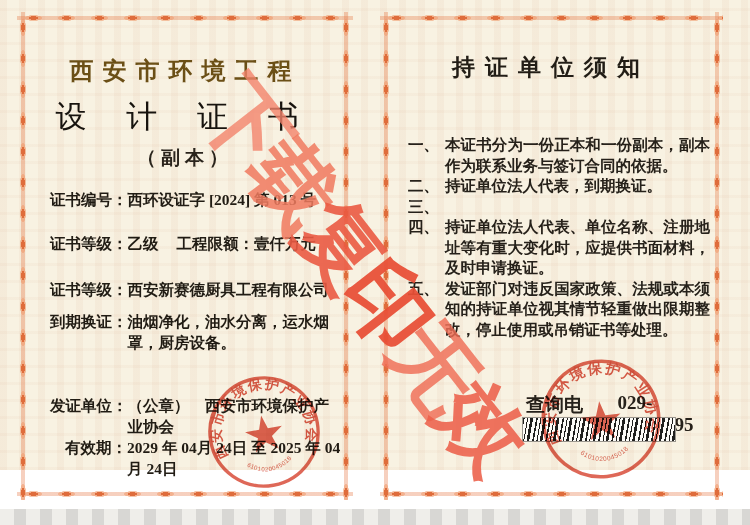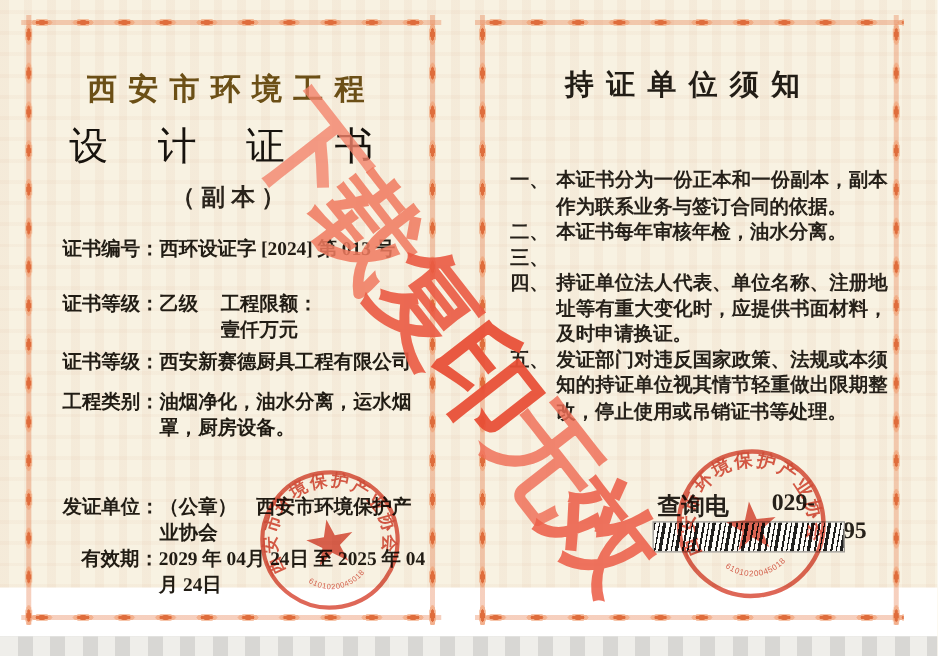--- a/index.html
+++ b/index.html
@@ -47,21 +47,21 @@
     font-size:19px;letter-spacing:5px;color:#2a241c;font-weight:600;
   }
   .field{
     position:absolute;left:34px;right:10px;display:flex;
     font-size:15.5px;font-weight:700;color:#211c14;line-height:21px;
   }
   .field .lab{flex:none;}
   .field .val{white-space:pre-wrap;}
   .f-certno{top:178px;}
   .f-grade{top:222px;}
-  .f-grade .pair2{margin-left:18px;display:flex;flex-direction:column;}
+  .f-grade .pair2{margin-left:18px;display:flex;}
   .f-company{top:268px;}
   .f-category{top:300px;}
   .f-category .val{width:240px;}
   .f-issuer{top:384px;}
   .f-validity{top:426px;margin-left:15px;}
 
   .notice-title{
     position:absolute;top:41px;left:0;width:100%;text-align:center;
     font-size:23px;font-weight:700;letter-spacing:10px;color:#221d16;
   }
@@ -142,21 +142,21 @@
         <span class="val">壹仟万元</span>
       </span>
     </div>
 
     <div class="field f-company">
       <span class="lab">证书等级：</span>
       <span class="val">西安新赛德厨具工程有限公司</span>
     </div>
 
     <div class="field f-category">
-      <span class="lab">工程类别：</span>
+      <span class="lab">到期换证：</span>
       <span class="val">油烟净化，油水分离，运水烟罩，厨房设备。</span>
     </div>
 
     <div class="field f-issuer">
       <span class="lab">发证单位：</span>
       <span class="val">（公章）　西安市环境保护产业协会</span>
     </div>
 
     <div class="field f-validity">
       <span class="lab">有效期：</span>
@@ -167,21 +167,21 @@
   <div class="page page-right">
     <div class="notice-title">持证单位须知</div>
 
     <div class="notices">
       <div class="notice">
         <span class="num">一、</span>
         <span class="txt">本证书分为一份正本和一份副本，副本作为联系业务与签订合同的依据。</span>
       </div>
       <div class="notice">
         <span class="num">二、</span>
-        <span class="txt">本证书每年审核年检，油水分离。</span>
+        <span class="txt">持证单位法人代表，到期换证。</span>
       </div>
       <div class="notice">
         <span class="num">三、</span>
       </div>
       <div class="notice">
         <span class="num">四、</span>
         <span class="txt">持证单位法人代表、单位名称、注册地址等有重大变化时，应提供书面材料，及时申请换证。</span>
       </div>
       <div class="notice">
         <span class="num">五、</span>

